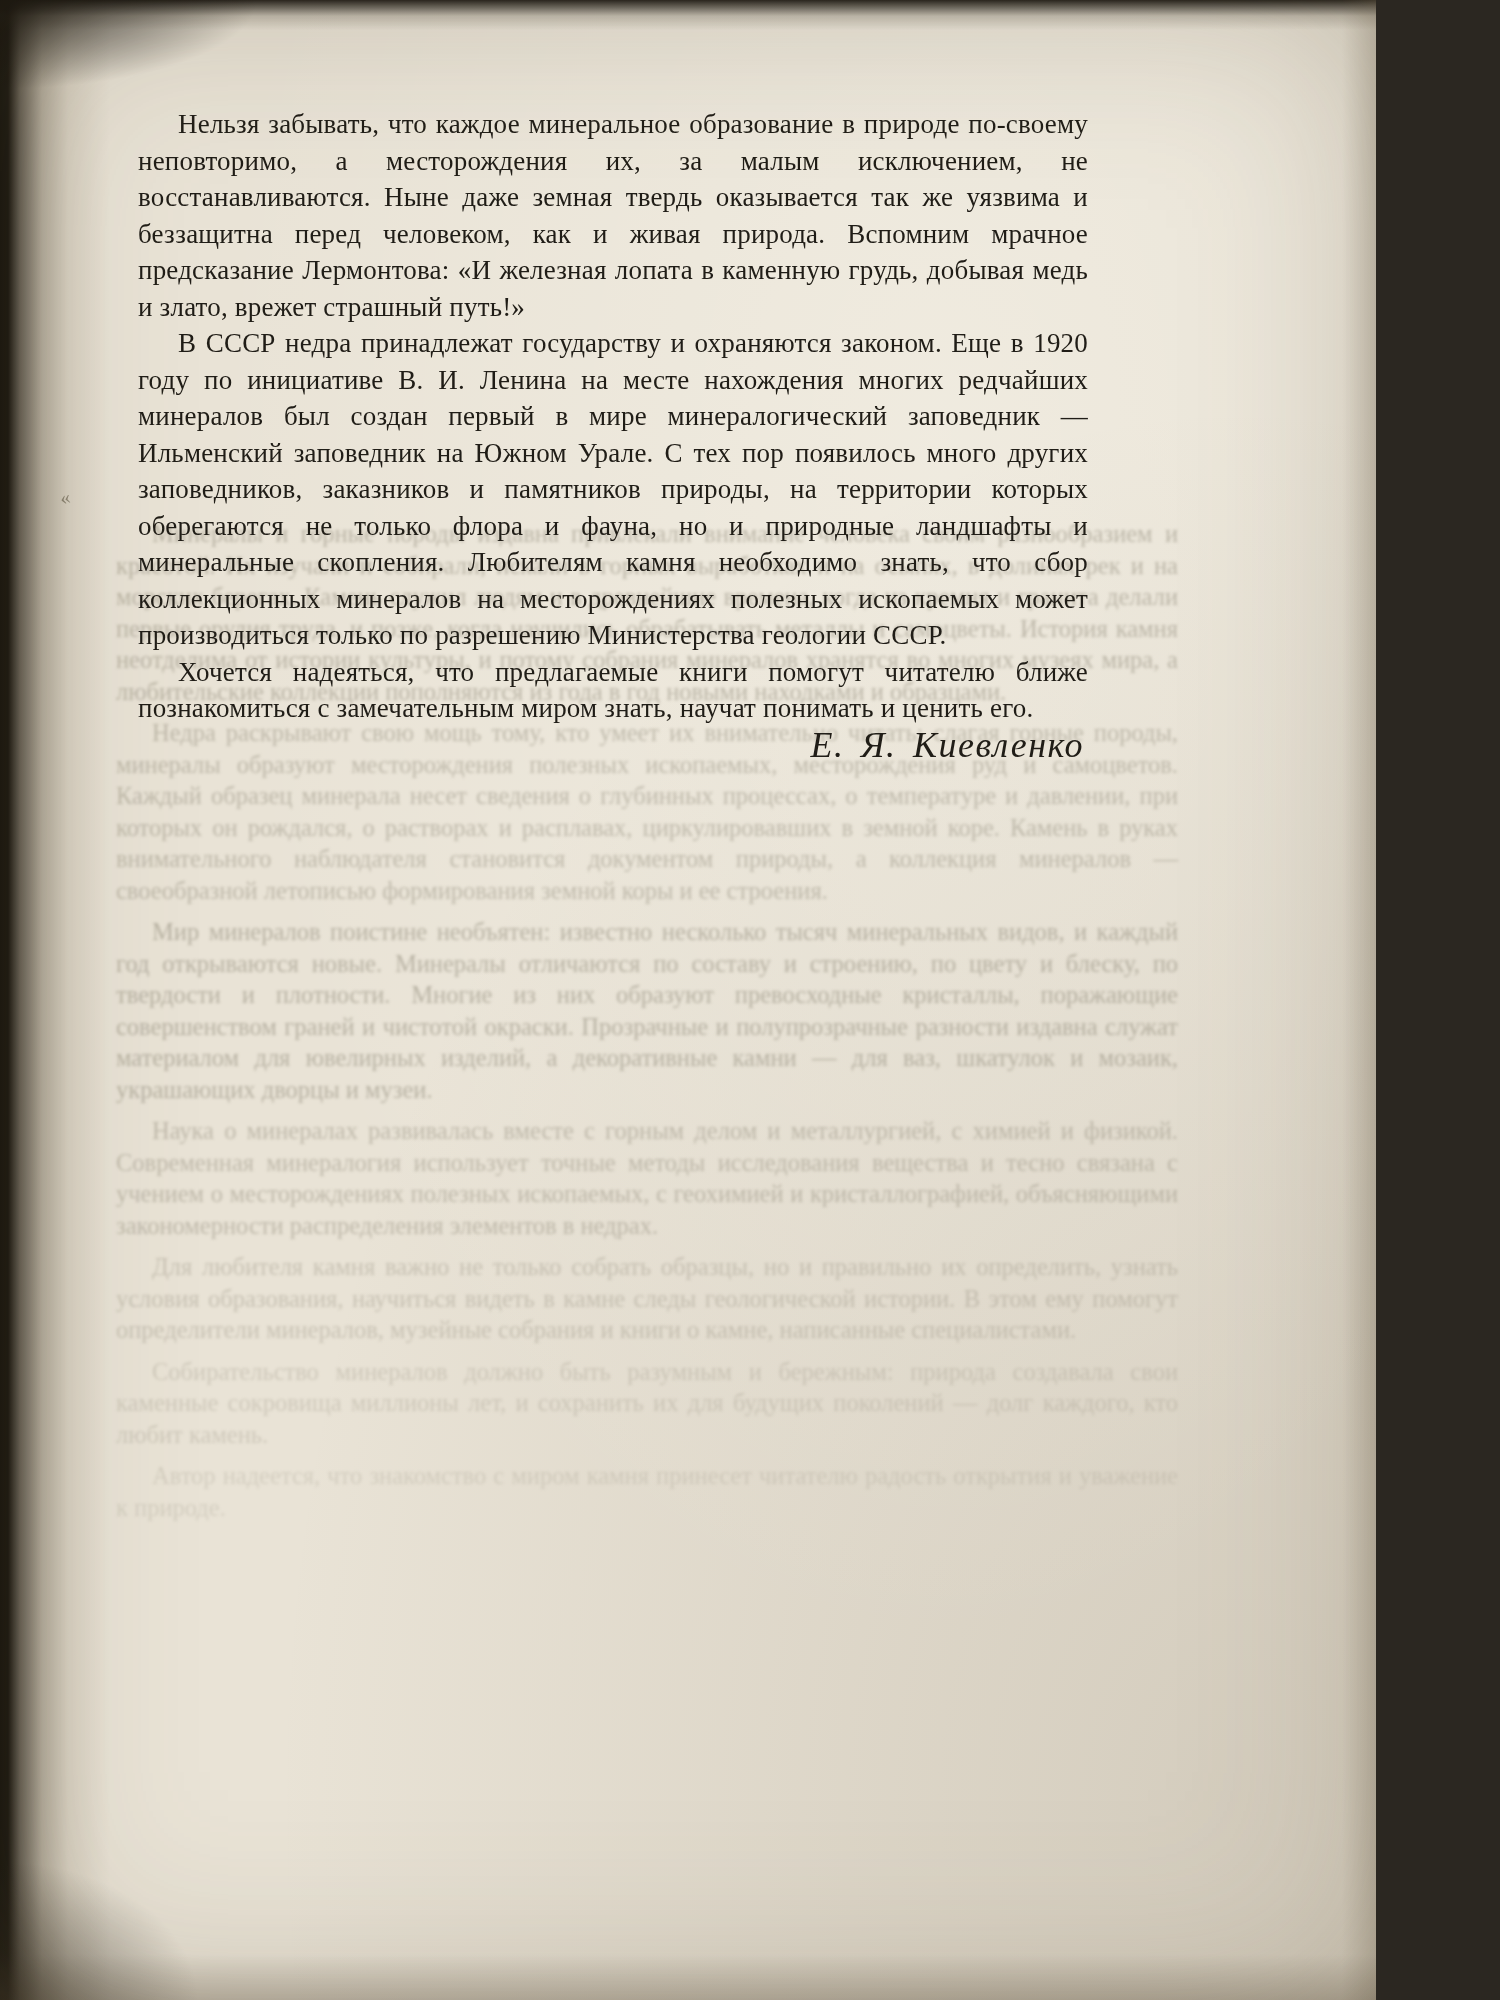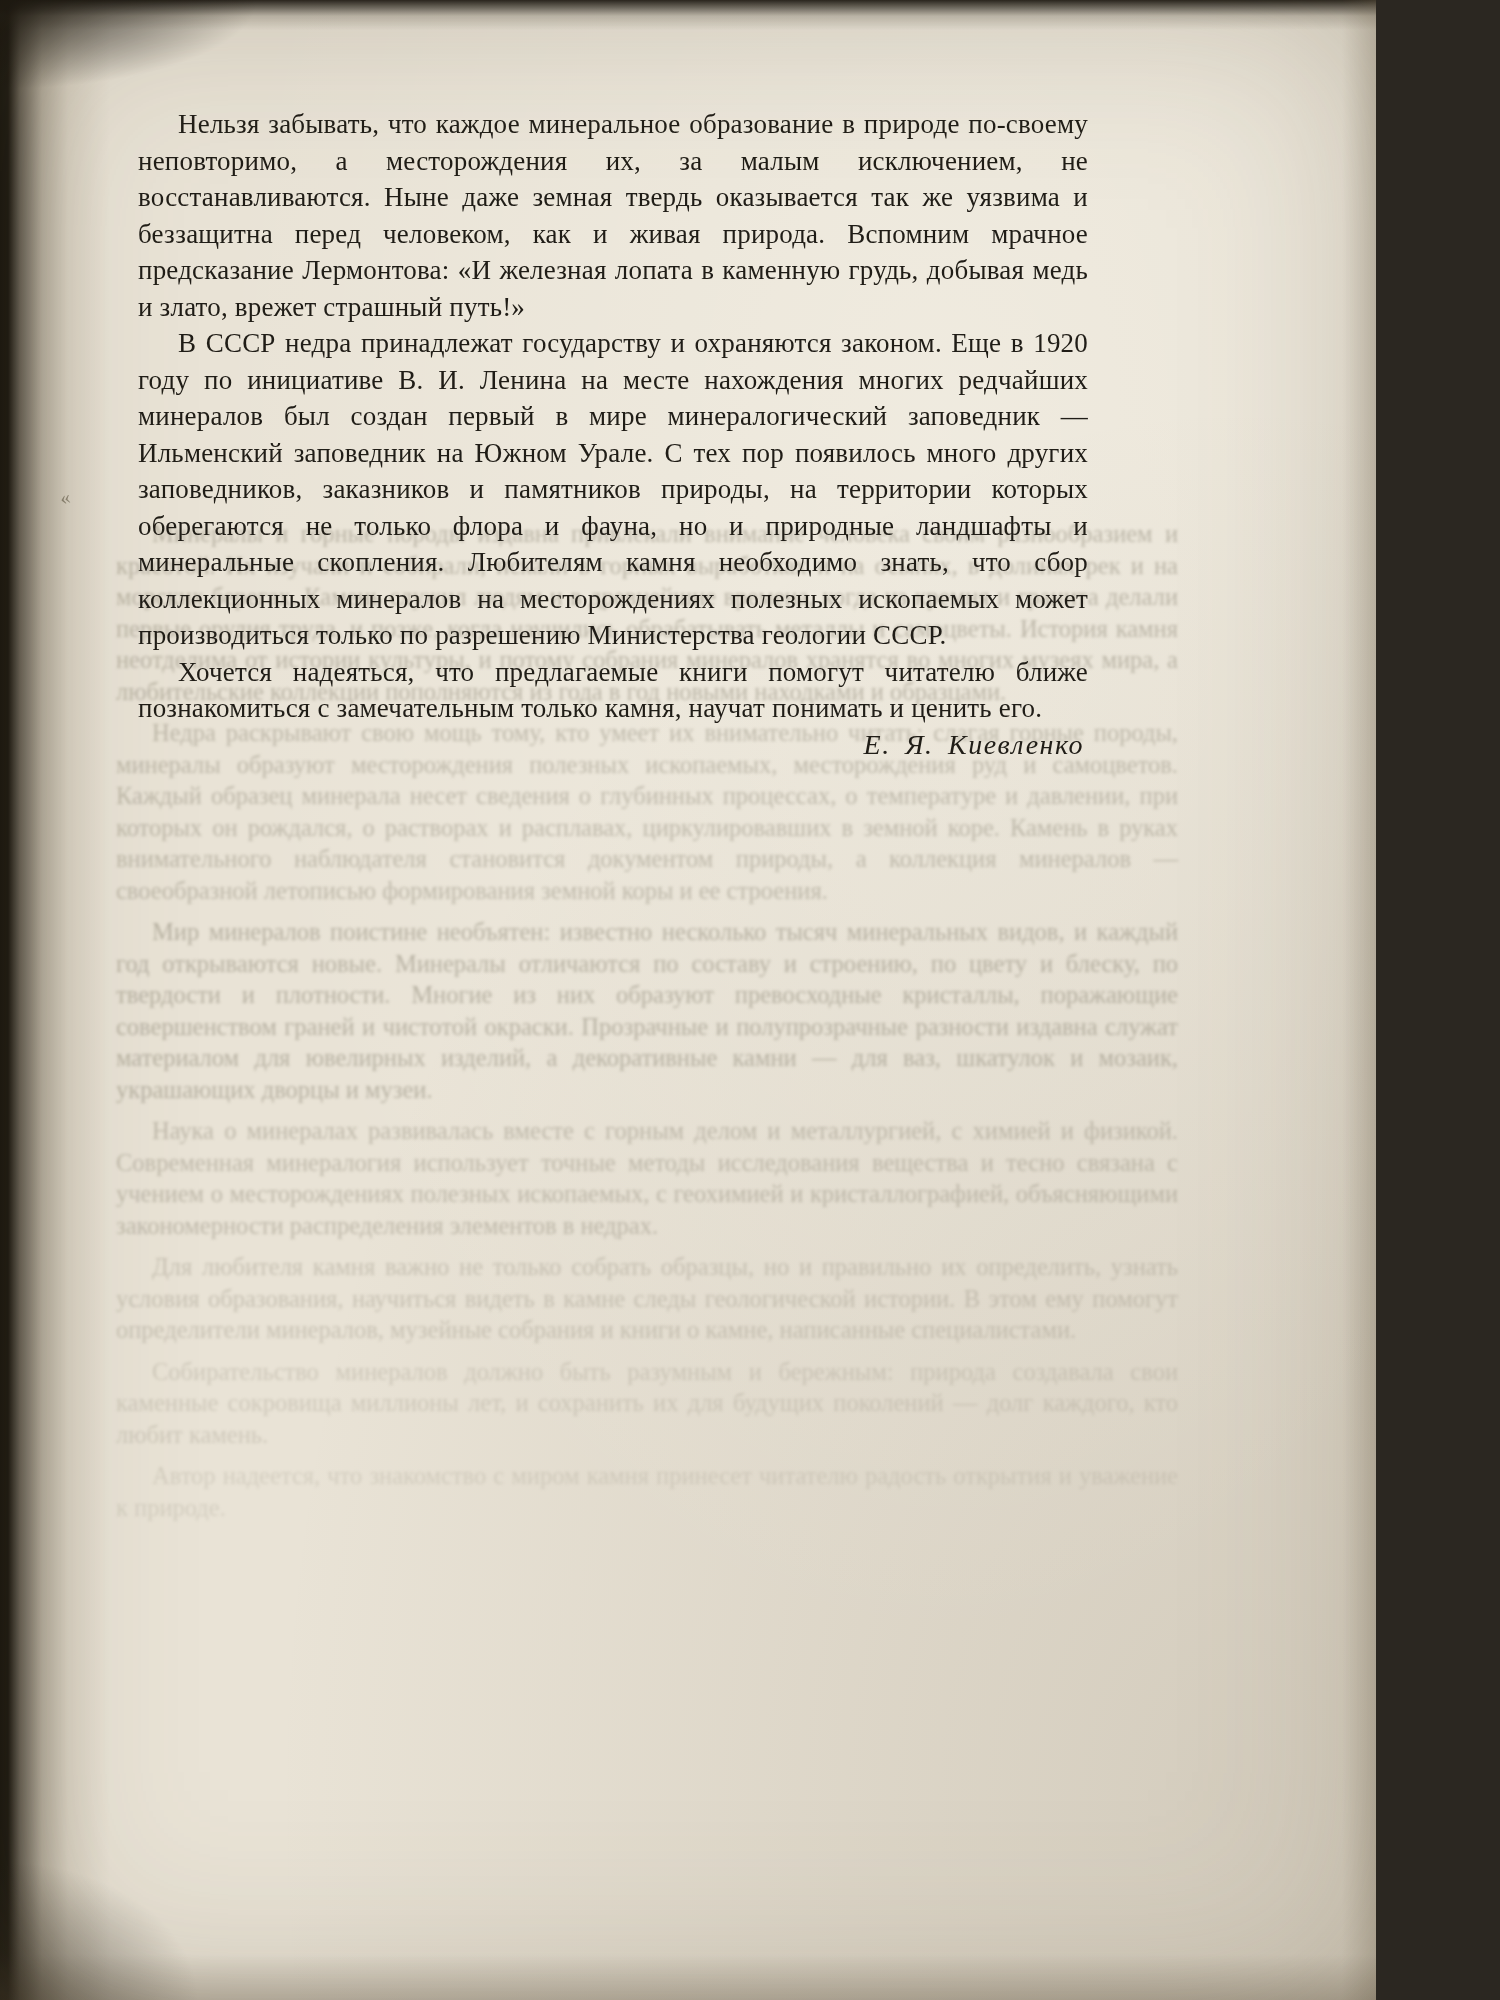--- a/index.html
+++ b/index.html
@@ -52,21 +52,21 @@
     color:#201d17;
     font-size:27px;line-height:36.5px;
     text-align:justify;
     letter-spacing:0.2px;
   }
   .content p{margin:0;text-indent:40px;}
   .byline{
     margin-top:24px;
     text-align:right;
     font-style:italic;
-    font-size:28px;
+    font-size:36px;
     padding-right:4px;
     letter-spacing:1.5px;
     word-spacing:6px;
   }
 
   
   .ghost{
     position:absolute;left:116px;top:518px;width:1062px;
     color:#837d6c;
     font-size:24.5px;line-height:31.5px;
@@ -102,21 +102,21 @@
     <p class="g2 gap">Мир минералов поистине необъятен: известно несколько тысяч минеральных видов, и каждый год открываются новые. Минералы отличаются по составу и строению, по цвету и блеску, по твердости и плотности. Многие из них образуют превосходные кристаллы, поражающие совершенством граней и чистотой окраски. Прозрачные и полупрозрачные разности издавна служат материалом для ювелирных изделий, а декоративные камни — для ваз, шкатулок и мозаик, украшающих дворцы и музеи.</p>
     <p class="g3 gap">Наука о минералах развивалась вместе с горным делом и металлургией, с химией и физикой. Современная минералогия использует точные методы исследования вещества и тесно связана с учением о месторождениях полезных ископаемых, с геохимией и кристаллографией, объясняющими закономерности распределения элементов в недрах.</p>
     <p class="g4 gap">Для любителя камня важно не только собрать образцы, но и правильно их определить, узнать условия образования, научиться видеть в камне следы геологической истории. В этом ему помогут определители минералов, музейные собрания и книги о камне, написанные специалистами.</p>
     <p class="g5 gap">Собирательство минералов должно быть разумным и бережным: природа создавала свои каменные сокровища миллионы лет, и сохранить их для будущих поколений — долг каждого, кто любит камень.</p>
     <p class="g6 gap">Автор надеется, что знакомство с миром камня принесет читателю радость открытия и уважение к природе.</p>
   </div>
 
   <div class="content">
     <p>Нельзя забывать, что каждое минеральное образование в природе по-своему неповторимо, а месторождения их, за малым исключением, не восстанавливаются. Ныне даже земная твердь оказывается так же уязвима и беззащитна перед человеком, как и живая природа. Вспомним мрачное предсказание Лермонтова: «И железная лопата в каменную грудь, добывая медь и злато, врежет страшный путь!»</p>
     <p>В СССР недра принадлежат государству и охраняются законом. Еще в 1920 году по инициативе В. И. Ленина на месте нахождения многих редчайших минералов был создан первый в мире минералогический заповедник — Ильменский заповедник на Южном Урале. С тех пор появилось много других заповедников, заказников и памятников природы, на территории которых оберегаются не только флора и фауна, но и природные ландшафты и минеральные скопления. Любителям камня необходимо знать, что сбор коллекционных минералов на месторождениях полезных ископаемых может производиться только по разрешению Министерства геологии СССР.</p>
-    <p>Хочется надеяться, что предлагаемые книги помогут читателю ближе познакомиться с замечательным только камня, научат понимать и ценить его.</p>
+    <p>Хочется надеяться, что предлагаемые книги помогут читателю ближе познакомиться с замечательным миром знать, научат понимать и ценить его.</p>
     <p class="byline">Е. Я. Киевленко</p>
   </div>
 
   <span class="speck">«</span>
 
   <div class="edge-left"></div>
   <div class="edge-top"></div>
   <div class="corner-tl"></div>
   <div class="edge-right"></div>
   <div class="edge-bottom"></div>

